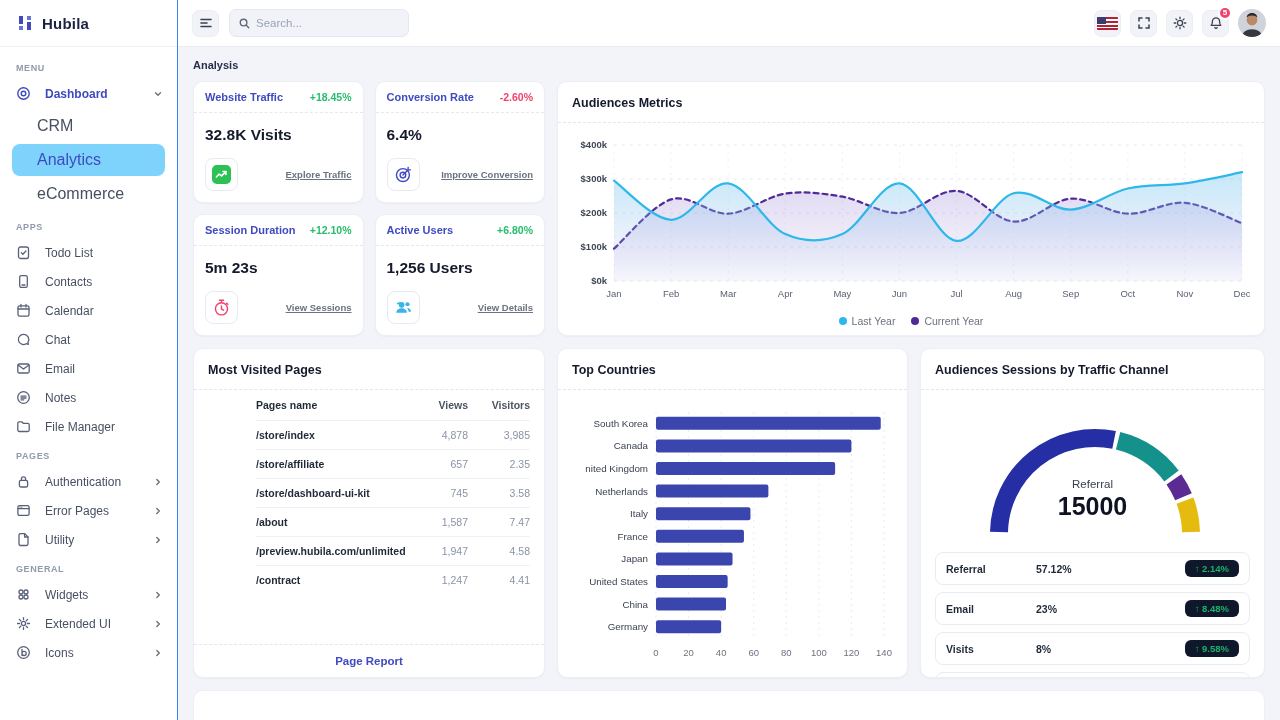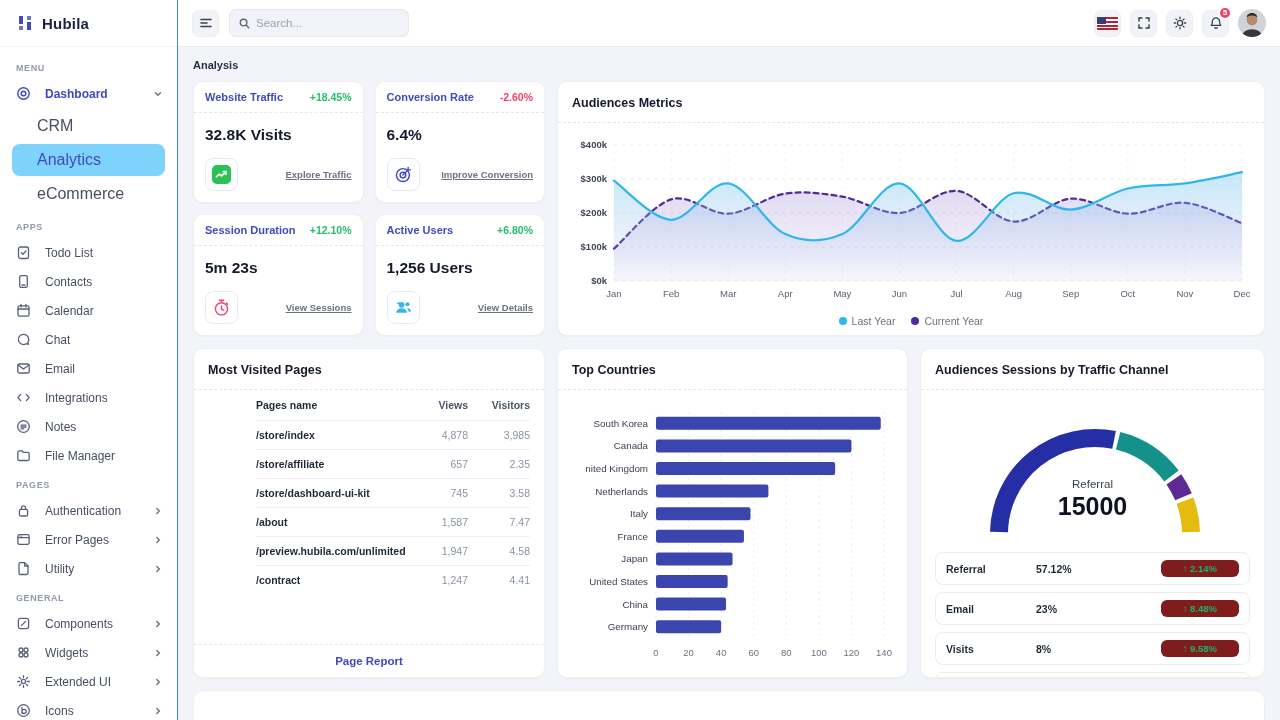--- a/index.html
+++ b/index.html
@@ -81,21 +81,21 @@
 
   
   .gauge-wrap { position:relative; padding:4px 14px 0; }
   .gauge-center { position:absolute; left:0; right:0; top:88px; text-align:center; pointer-events:none; }
   .gauge-center .g-label { font-size:11.5px; color:#374151; }
   .gauge-center .g-value { font-size:25px; font-weight:bold; color:#0f1222; margin-top:2px; }
   .traffic-rows { padding:4px 14px 0; display:flex; flex-direction:column; gap:7px; }
   .traffic-row { border:1px solid #e9ebf1; border-radius:8px; display:flex; align-items:center; padding:7px 10px; }
   .tr-label { width:90px; font-size:10.5px; font-weight:bold; color:#1f2937; }
   .tr-value { flex:1; font-size:10.5px; font-weight:bold; color:#1f2937; }
-  .tr-badge { background:#7f1d1d; color:#1bb26b; font-size:9.5px; font-weight:bold; border-radius:6px; padding:3px 22px; }
+  .tr-badge { background:#0f172a; color:#1bb26b; font-size:9.5px; font-weight:bold; border-radius:6px; padding:3px 10px; }
 
   .bottom-card { margin-top:12px; height:40px; background:#fff; border:1px solid #edeff5; border-radius:10px; }
 </style>
 </head>
 <body>
 
 <div class="app">
 
   <aside class="sidebar">
     <div class="logo-row">
@@ -185,29 +185,20 @@
             <span class="nav-ico">
               <svg viewBox="0 0 15 15" fill="none" stroke="currentColor" stroke-width="1.3" stroke-linecap="round" stroke-linejoin="round">
                 <rect x="1.8" y="3" width="11.4" height="9" rx="1.5"></rect>
                 <path d="M2.4 4.2l5.1 3.9 5.1-3.9"></path>
               </svg>
             </span>
             <span class="nav-label">Email</span>
 
           </div>
 
-          <div class="nav-item">
-            <span class="nav-ico">
-              <svg viewBox="0 0 15 15" fill="none" stroke="currentColor" stroke-width="1.3" stroke-linecap="round" stroke-linejoin="round">
-                <path d="M4.6 4.4L1.9 7.5l2.7 3.1M10.4 4.4l2.7 3.1-2.7 3.1"></path>
-              </svg>
-            </span>
-            <span class="nav-label">Integrations</span>
-
-          </div>
 
           <div class="nav-item">
             <span class="nav-ico">
               <svg viewBox="0 0 15 15" fill="none" stroke="currentColor" stroke-width="1.3" stroke-linecap="round" stroke-linejoin="round">
                 <circle cx="7.5" cy="7.5" r="5.8"></circle>
                 <path d="M5 6.2h5M5 8h5M5 9.8h2.8"></path>
               </svg>
             </span>
             <span class="nav-label">Notes</span>
 
@@ -269,34 +260,20 @@
               <svg width="10" height="10" viewBox="0 0 10 10" fill="none" stroke="currentColor" stroke-width="1.4" stroke-linecap="round">
                 <path d="M3.8 2.5L6.3 5 3.8 7.5"></path>
               </svg>
             </span>
           </div>
         </div>
 
       <div class="nav-section-label">GENERAL</div>
       <div>
 
-          <div class="nav-item">
-            <span class="nav-ico">
-              <svg viewBox="0 0 15 15" fill="none" stroke="currentColor" stroke-width="1.3" stroke-linecap="round" stroke-linejoin="round">
-                <rect x="2.4" y="2.4" width="10.2" height="10.2" rx="2"></rect>
-                <path d="M5.4 9.6l4.2-4.2"></path>
-              </svg>
-            </span>
-            <span class="nav-label">Components</span>
-            <span class="nav-chev">
-              <svg width="10" height="10" viewBox="0 0 10 10" fill="none" stroke="currentColor" stroke-width="1.4" stroke-linecap="round">
-                <path d="M3.8 2.5L6.3 5 3.8 7.5"></path>
-              </svg>
-            </span>
-          </div>
 
           <div class="nav-item">
             <span class="nav-ico">
               <svg viewBox="0 0 15 15" fill="none" stroke="currentColor" stroke-width="1.3" stroke-linecap="round" stroke-linejoin="round">
                 <circle cx="5" cy="5" r="2"></circle>
                 <circle cx="10" cy="5" r="2"></circle>
                 <circle cx="5" cy="10" r="2"></circle>
                 <circle cx="10" cy="10" r="2"></circle>
               </svg>
             </span>

